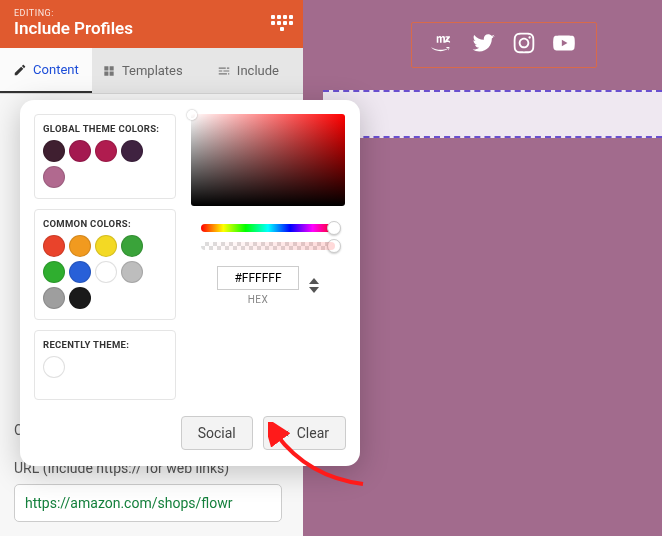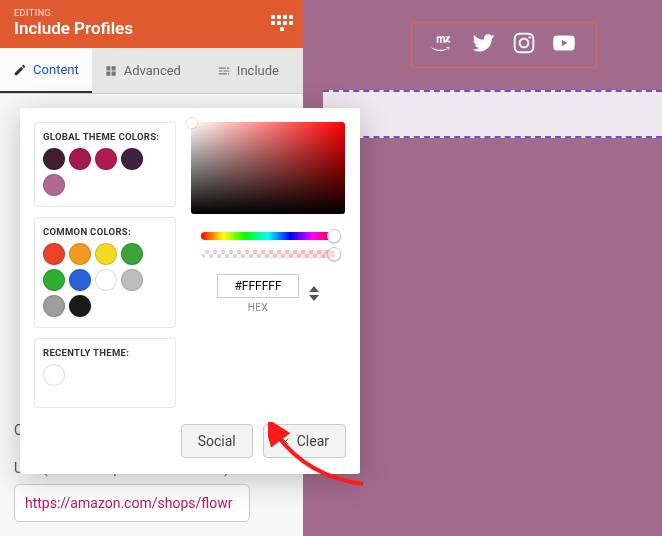--- a/index.html
+++ b/index.html
@@ -22,22 +22,22 @@
   .tab.active svg { fill: #333; }
   .tab.templates { flex: 1.1; }
   .tab.advanced { flex: 1.2; }
   .panel-body { flex: 1; padding: 0 14px 14px; position: relative; }
   .field-row { margin-top: 8px; font-size: 14px; color: #555; display: flex; align-items: center; height: 36px; }
   .field-row .lbl { flex: 1; }
   .color-chip { width: 96px; height: 30px; border-radius: 16px; border: 1px solid #bbb; background: #fcfcfc; position: relative; display: flex; align-items: center; justify-content: flex-end; }
   .color-chip-cap { width: 26px; height: 28px; background: #9b9b9b; border-radius: 14px; display: flex; align-items: center; justify-content: center; }
   .color-chip-cap svg { width: 10px; height: 10px; fill: #fff; }
   .url-label { font-size: 14px; color: #555; margin-top: 12px; }
-  .url-input { margin-top: 8px; width: 236px; height: 38px; border: 1px solid #ccc; border-radius: 5px; padding: 0 10px; font-size: 14px; color: #be185d; background: #fff; font-family: inherit; }
-  .color-pop { position: absolute; left: 20px; top: 108px; width: 340px; background: #fff; border-radius: 3px; box-shadow: 0 6px 30px rgba(0,0,0,.22); padding: 14px 14px 16px; }
+  .url-input { margin-top: 8px; width: 268px; height: 38px; border: 1px solid #ccc; border-radius: 5px; padding: 0 10px; font-size: 14px; color: #15803d; background: #fff; font-family: inherit; }
+  .color-pop { position: absolute; left: 20px; top: 100px; width: 340px; background: #fff; border-radius: 14px; box-shadow: 0 6px 30px rgba(0,0,0,.22); padding: 14px 14px 16px; }
   .pop-row { display: flex; gap: 14px; }
   .pop-col-left { width: 142px; display: flex; flex-direction: column; gap: 10px; }
   .pop-col-right { flex: 1; display: flex; flex-direction: column; align-items: center; }
   .group { border: 1px solid #e5e5e5; border-radius: 4px; padding: 8px 8px 10px; }
   .group-title { font-size: 9.5px; font-weight: 700; color: #333; letter-spacing: 0.3px; margin-bottom: 6px; }
   .swatch-row { display: flex; flex-wrap: wrap; gap: 4px; }
   .swatch { width: 22px; height: 22px; border-radius: 50%; border: 1px solid rgba(0,0,0,.12); }
   .sat-panel { width: 154px; height: 92px; border-radius: 3px; position: relative; background: linear-gradient(to top, #000, transparent), linear-gradient(to right, #fff, #f00); }
   .sat-cursor { position: absolute; top: -4px; left: -4px; width: 10px; height: 10px; border: 2px solid #fff; border-radius: 50%; box-shadow: 0 0 2px rgba(0,0,0,.4); }
   .hue-strip { margin-top: 18px; width: 134px; height: 8px; border-radius: 4px; background: linear-gradient(to right,#ff0000,#ffff00,#00ff00,#00ffff,#0000ff,#ff00ff,#ff0000); position: relative; }
@@ -98,21 +98,21 @@
       <div class="tab active">
         <svg viewBox="0 0 24 24">
             <path d="M3 17.25V21h3.75l11-11-3.75-3.75-11 11zM20.7 7c.4-.4.4-1 0-1.4l-2.3-2.3c-.4-.4-1-.4-1.4 0l-1.8 1.8 3.75 3.75L20.7 7z"></path>
           </svg>
         <span>Content</span>
       </div>
       <div class="tab templates">
         <svg viewBox="0 0 24 24">
             <path d="M4 4h7v7H4V4zm9 0h7v7h-7V4zM4 13h7v7H4v-7zm9 0h7v7h-7v-7z"></path>
           </svg>
-        <span>Advanced</span>
+        <span>Templates</span>
       </div>
       <div class="tab advanced">
         <svg viewBox="0 0 24 24">
             <path d="M3 6h12v2H3V6zm14 0h4v2h-4V6zM3 11h6v2H3v-2zm8 0h10v2H11v-2zM3 16h14v2H3v-2zm16 0h2v2h-2v-2z"></path>
           </svg>
         <span>Include</span>
       </div>
     </div>
     <div class="panel-body">
       <div style="height:310px"></div>

